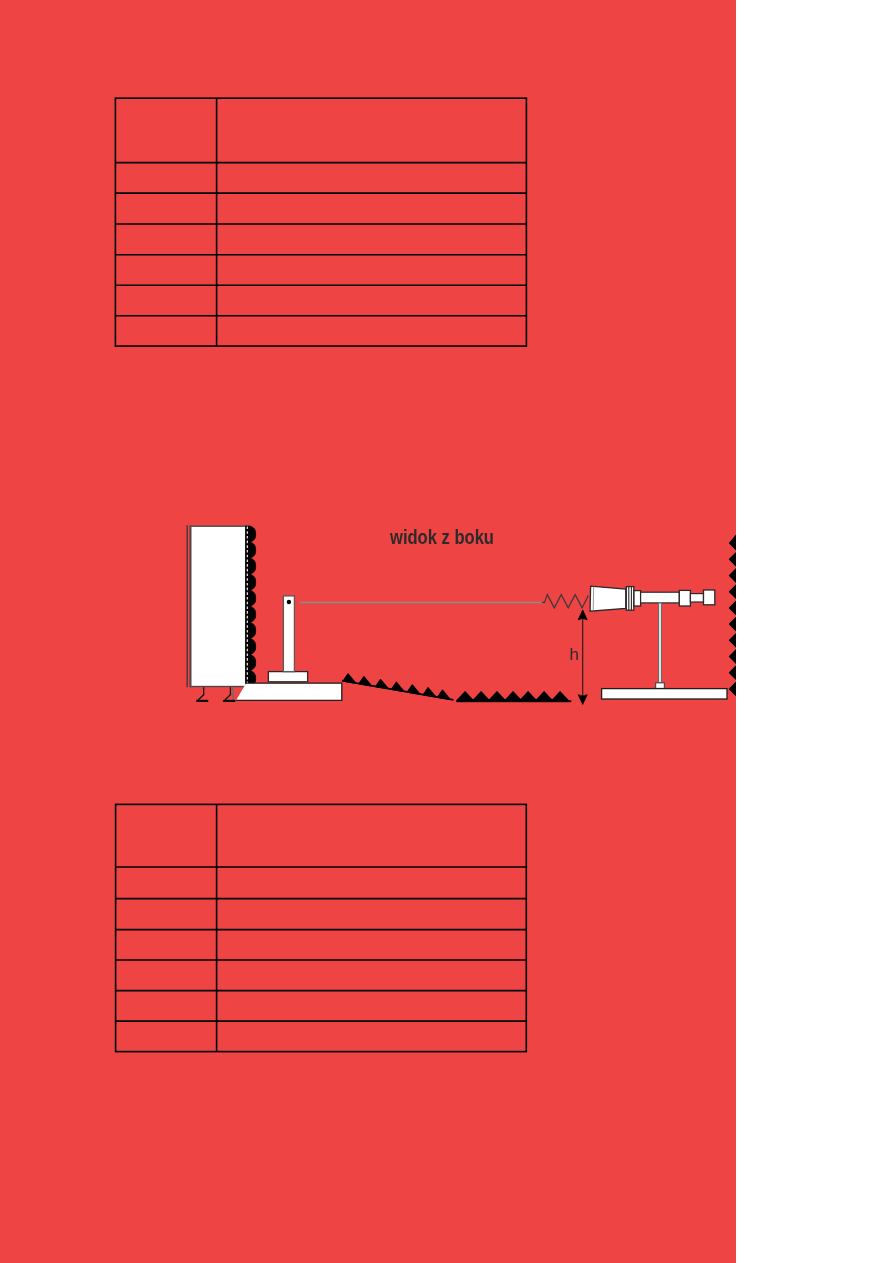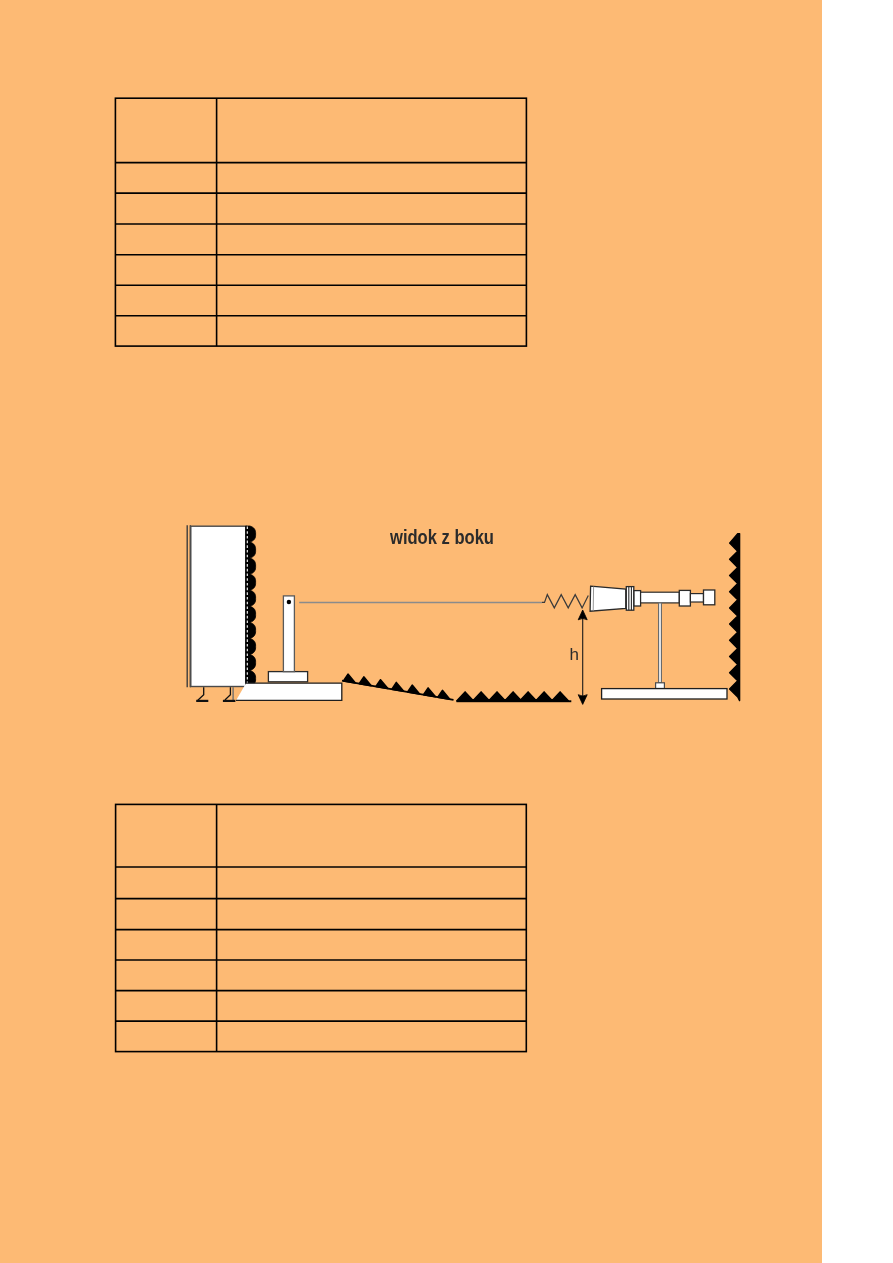--- a/index.html
+++ b/index.html
@@ -1,16 +1,16 @@
 <!DOCTYPE html>
 <html><head>
 <meta charset="utf-8">
 <style>
 html,body{margin:0;padding:0;background:#ffffff;}
-#page{position:relative;width:822px;height:1263px;background:#fdba74;font-family:"Liberation Sans",sans-serif;overflow:hidden;}
+#page{position:relative;width:736px;height:1263px;background:#ef4444;font-family:"Liberation Sans",sans-serif;overflow:hidden;}
 svg{position:absolute;left:0;top:0;}
 </style>
 </head>
 <body>
 
 <div id="page">
 <svg width="893" height="1263" viewBox="0 0 893 1263">
 
   <g stroke="#000000" stroke-width="1.6" fill="none">
 

